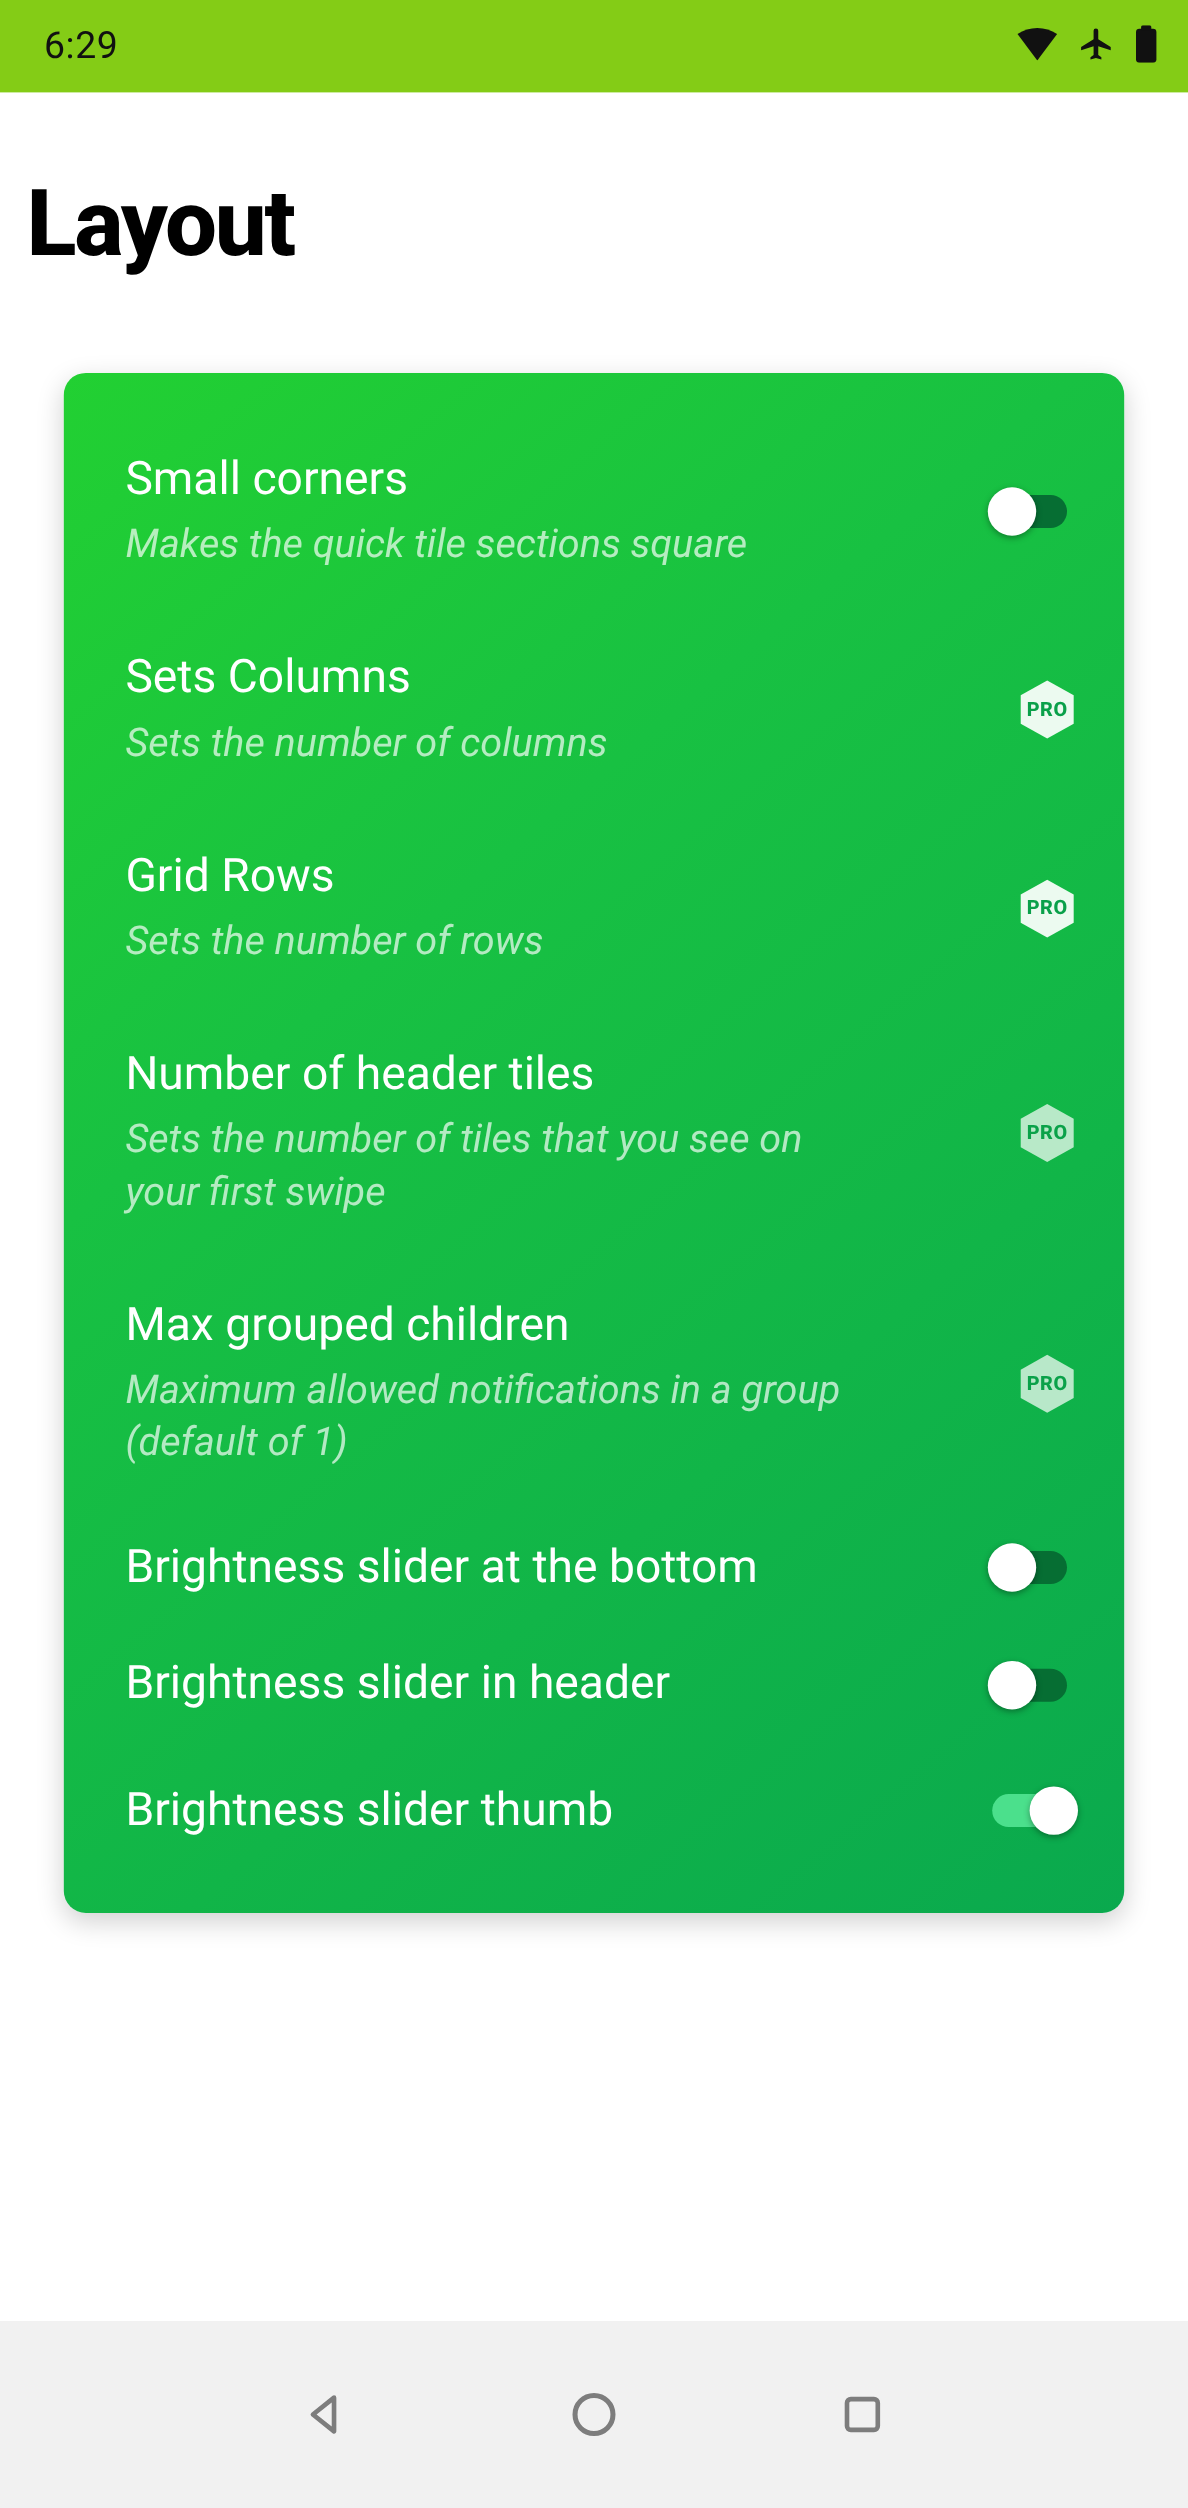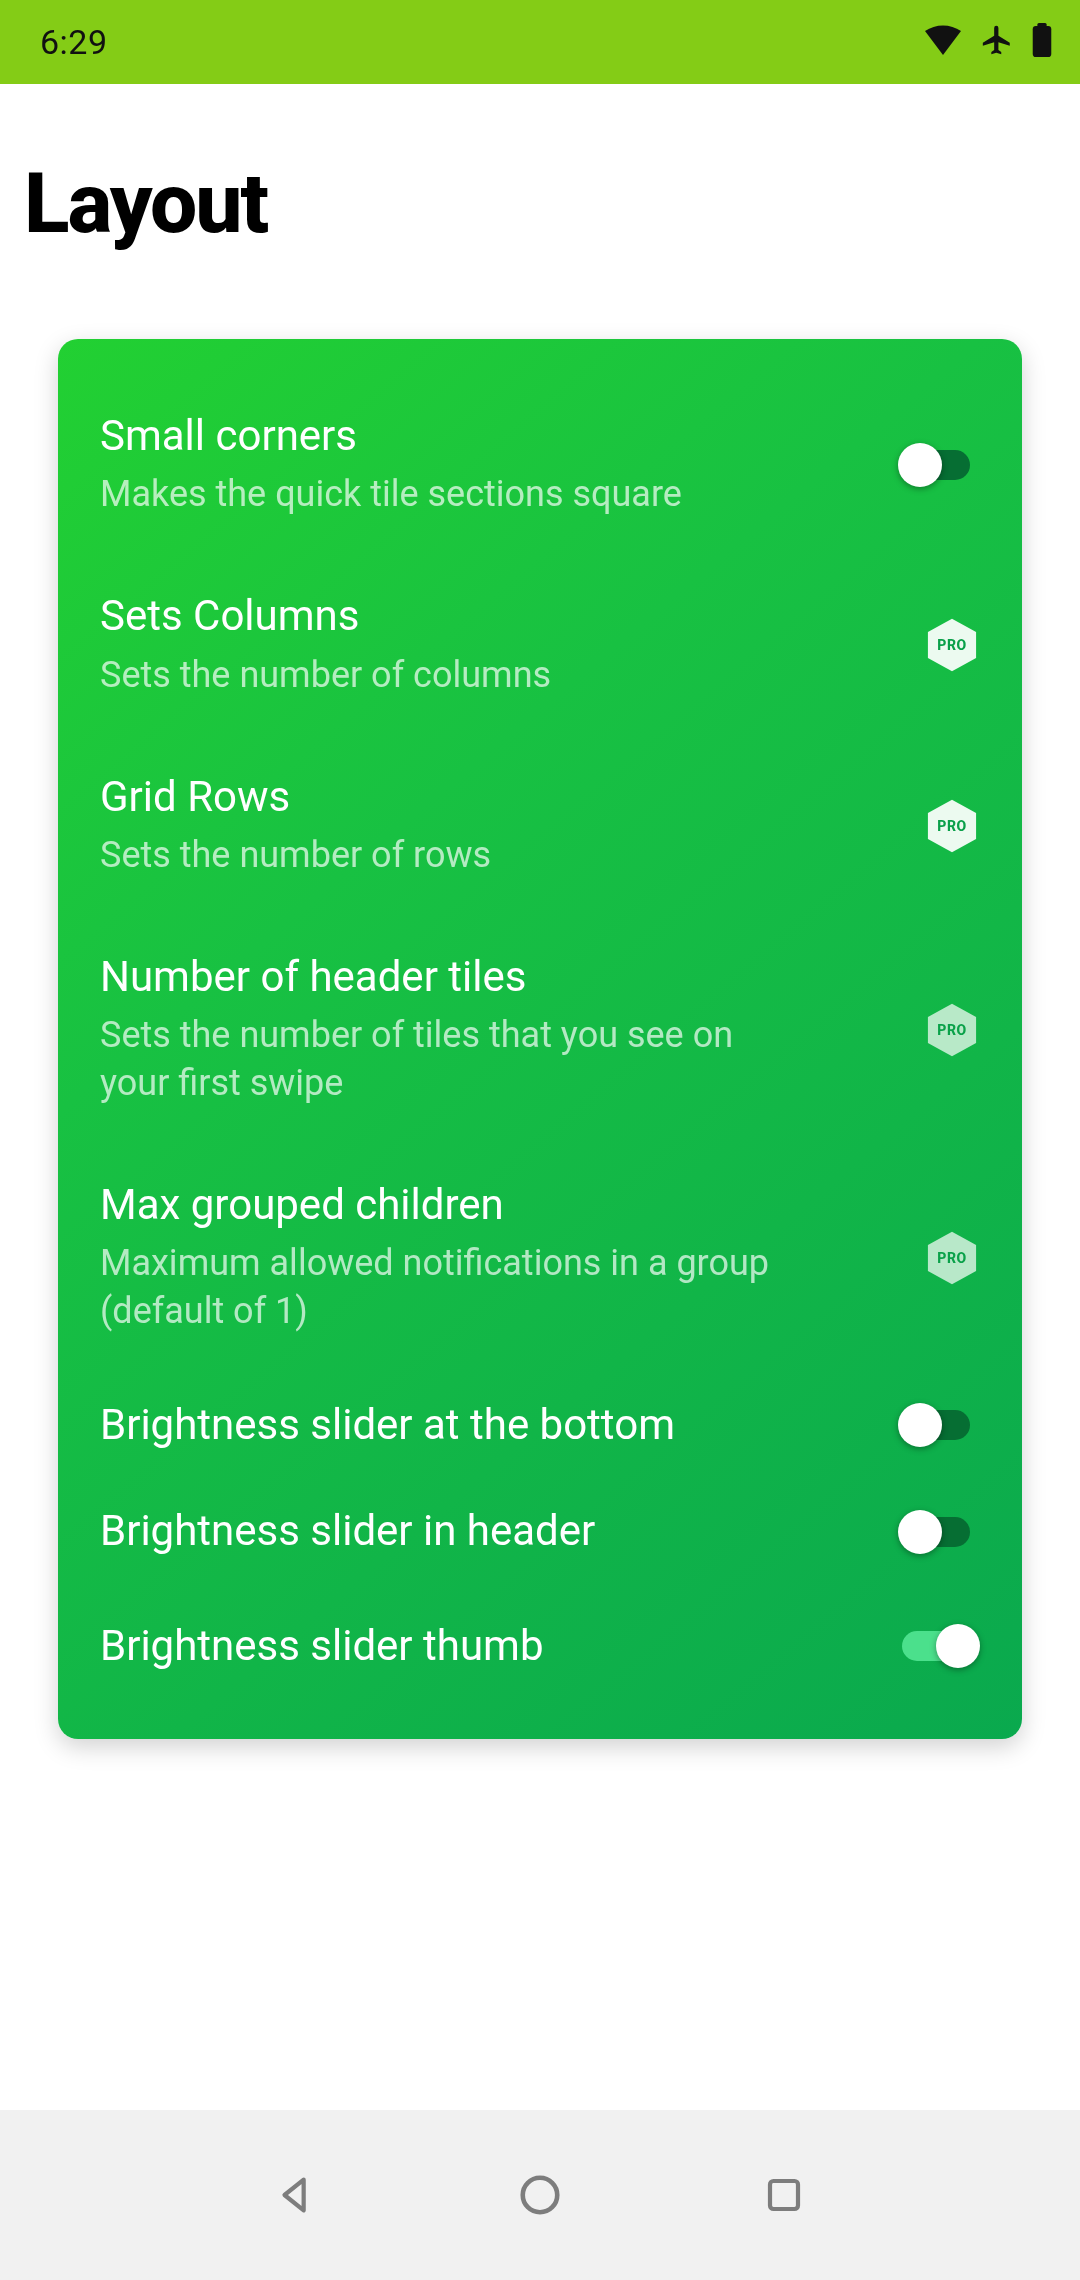--- a/index.html
+++ b/index.html
@@ -34,41 +34,42 @@
     letter-spacing: -2px;
     color: #000;
   }
 
   
   .card {
     margin: 86px 58px 0 58px;
     border-radius: 20px;
     background: linear-gradient(140deg, #22d032 0%, #18c142 35%, #0aa94e 100%);
     box-shadow: 0 8px 24px rgba(0,0,0,0.18);
-    padding: 36px 0 32px 0;
+    padding: 36px 0 32px 14px;
   }
   .row {
     display: flex;
     align-items: center;
     padding: 36px 42px 36px 42px;
     gap: 30px;
   }
   .row-texts { flex: 1; min-width: 0; }
   .row-title {
     color: #ffffff;
     font-size: 42px;
     font-weight: 400;
     line-height: 1.2;
   }
   .row-desc {
     margin-top: 10px;
     color: rgba(255,255,255,0.68);
     font-size: 36px;
     line-height: 1.33;
     max-width: 680px;
+    font-style: italic;
   }
   .row-no-desc { padding-top: 28px; padding-bottom: 28px; }
 
   
   .switch {
     width: 78px; height: 50px; position: relative; flex: 0 0 auto;
   }
   .switch .track {
     position: absolute; top: 50%; left: 0; transform: translateY(-50%);
     width: 68px; height: 30px; border-radius: 30px;
@@ -86,21 +87,21 @@
 
   
   .pro-badge {
     width: 56px; height: 56px; flex: 0 0 auto;
     position: relative;
     display: flex; align-items: center; justify-content: center;
   }
   .pro-badge svg { position: absolute; inset: 0; }
   .pro-badge .label {
     position: relative; z-index: 1;
-    font-size: 14px; font-weight: 800; color: #0aa04a;
+    font-size: 18px; font-weight: 800; color: #0aa04a;
     letter-spacing: 0.5px;
   }
   .pro-badge.dim { opacity: 0.9; }
   .pro-badge .hex-fill { fill: #ffffff; opacity: 0.92; }
   .row:nth-child(n+4) .pro-badge .hex-fill { opacity: 0.78; }
 
   
   .nav-bar {
     position: absolute; left: 0; right: 0; bottom: 0;
     height: 170px; background: #f1f1f1;

